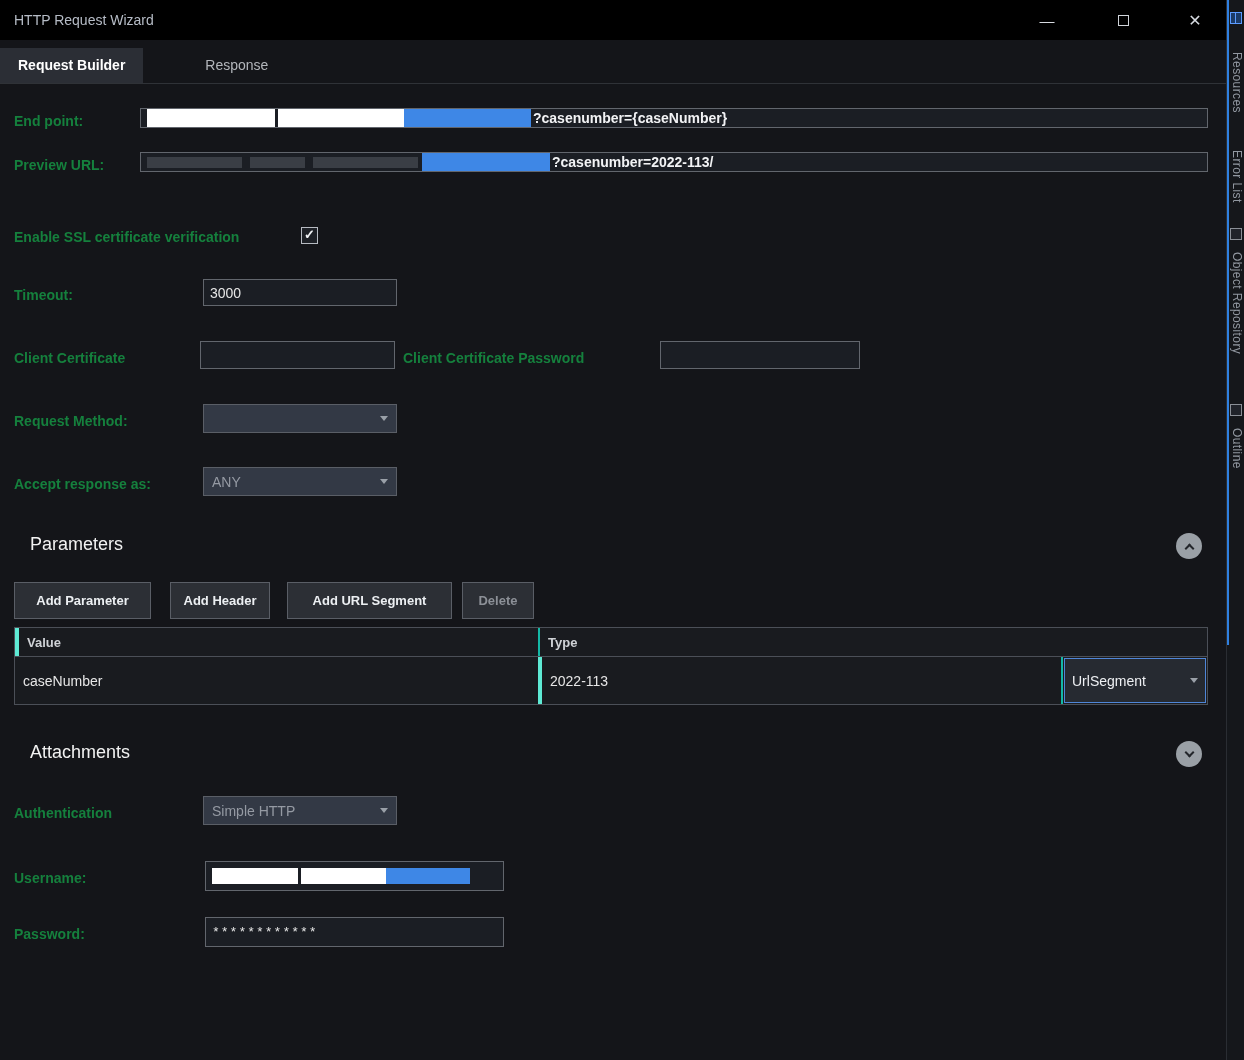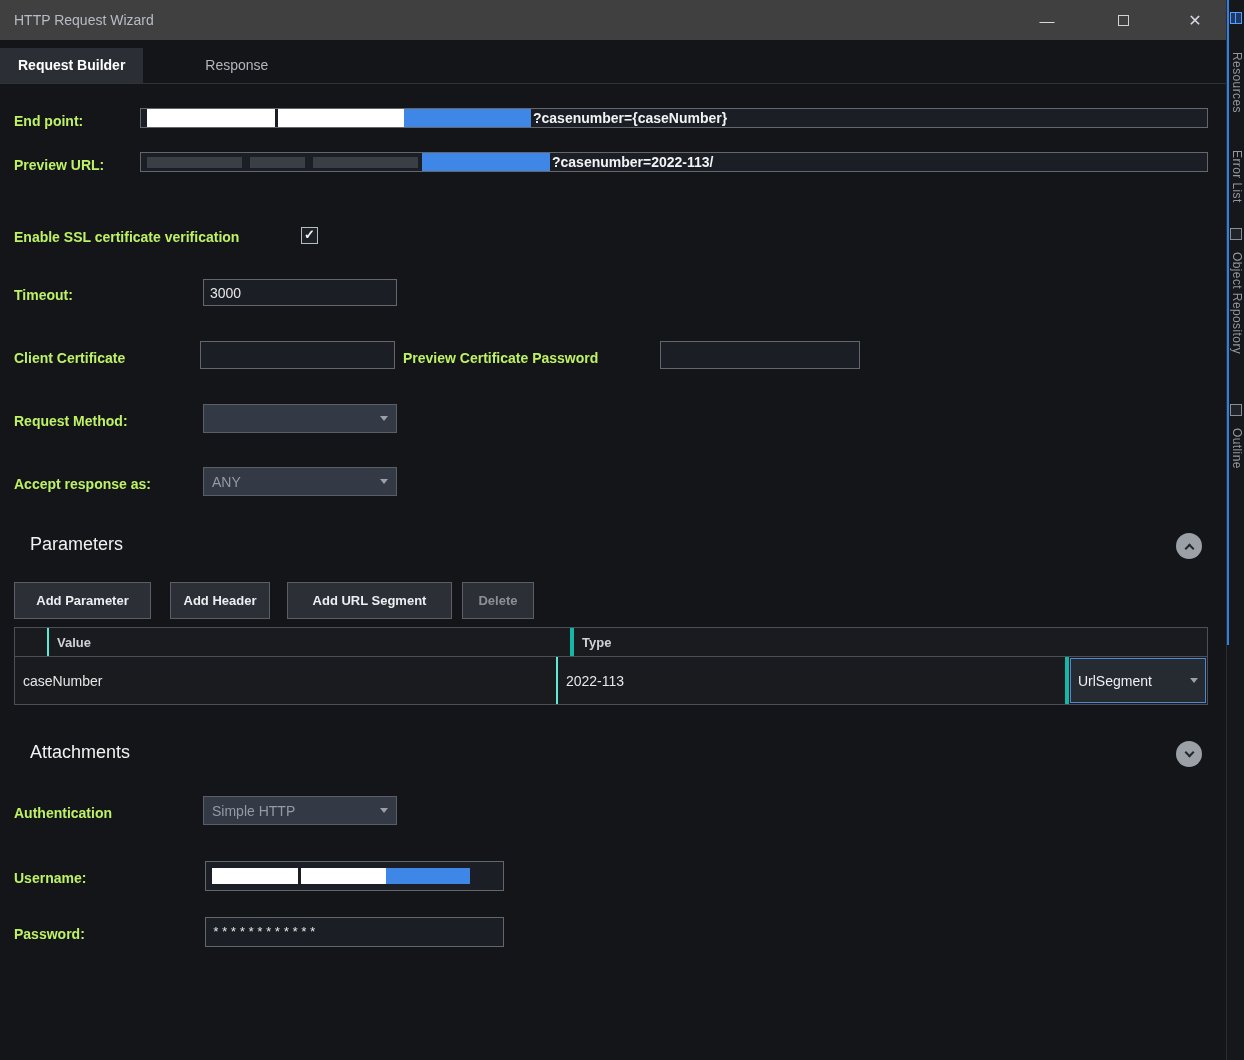--- a/index.html
+++ b/index.html
@@ -6,36 +6,36 @@
   html,body { width:1244px; height:1060px; overflow:hidden; }
   body {
     position:relative;
     background:#141519;
     font-family:"Liberation Sans", sans-serif;
     color:#e6e6e6;
   }
   .abs { position:absolute; }
 
   
-  .titlebar { left:0; top:0; width:1226px; height:40px; background:#404040; }
+  .titlebar { left:0; top:0; width:1226px; height:40px; background:#000000; }
   .win-title { left:14px; top:0; height:40px; line-height:40px; font-size:14px; color:#b6bcc6; }
   .wbtn { top:0; width:46px; height:40px; display:flex; align-items:center; justify-content:center;
           color:#d6dae0; font-size:15px; cursor:default; }
   .wbtn-min { left:1024px; }
   .wbtn-max { left:1100px; }
   .wbtn-close { left:1172px; font-size:16px; }
   .maxbox { width:11px; height:11px; border:1px solid #d0d4da; display:inline-block; }
 
   
   .tabstrip { left:0; top:48px; width:1226px; height:36px; border-bottom:1px solid #2f3237; display:flex;gap:44px; }
   .tab { height:35px; line-height:35px; padding:0 18px; font-size:14px; color:#b3b6bb; cursor:default; }
   .tab.active { background:#2b2e35; color:#ffffff; font-weight:600; }
 
   
-  .lbl { left:14px; font-size:14px; font-weight:600; color:#bef264; white-space:nowrap;text-align:center; }
+  .lbl { left:14px; font-size:14px; font-weight:600; color:#15803d; white-space:nowrap;text-align:center; }
 
   
   .input {
     background:#1b1e24; border:1px solid #62666d; display:flex; align-items:center;
     padding:0 6px; font-size:14px; color:#e6e6e6; overflow:hidden;
   }
   .input-url { left:140px; width:1068px; height:20px; }
   .redact-white { height:18px; background:#ffffff; flex:none; }
   .redact-blue  { height:18px; background:#3e87e6; flex:none; }
   .dim-strip { height:11px; background:#3a3e45; flex:none; margin-right:8px; }
@@ -72,22 +72,22 @@
   .btn-delete { left:462px; width:72px; color:#8c9097; }
 
   
   .table { left:14px; top:627px; width:1194px; border:1px solid #4b4f57; background:#191b1f; }
   .thead { display:flex; height:29px; border-bottom:1px solid #4b4f57; }
   .trow  { display:flex; height:47px; }
   .th, .td { display:flex; align-items:center; padding:0 8px; overflow:hidden; }
   .th { font-size:13px; font-weight:700; color:#cfd2d6; }
   .td { font-size:14px; color:#e6e6e6; }
   .col-name  { width:523px; }
-  .col-value { width:523px; border-left:2px solid #5eead4;margin-left:32px; }
-  .col-type  { width:146px; border-left:4px solid #14b8a6; padding:0; position:relative; }
+  .col-value { width:523px; border-left:4px solid #5eead4; }
+  .col-type  { width:146px; border-left:2px solid #14b8a6; padding:0; position:relative; }
   .type-dd { position:absolute; left:1px; top:1px; right:1px; bottom:1px; border:1px solid #4f86d8;
              background:#262a31; display:flex; align-items:center; justify-content:space-between;
              padding:16px 7px; font-size:14px; color:#eef0f3; cursor:default; }
 
   
   .sidebar { left:1226px; top:0; width:18px; height:1060px; background:#15171b; border-left:1px solid #2a2d33; }
   .blue-line { position:absolute; left:0; top:0; width:2px; height:645px; background:#2f80e0; }
   .sbtab { position:absolute; left:3px; writing-mode:vertical-rl; font-size:12px; color:#9298a1;
            letter-spacing:0.4px; white-space:nowrap; cursor:default; }
   .sbicon { position:absolute; left:3px; width:12px; height:12px; }
@@ -142,21 +142,21 @@
 
 <span class="abs lbl" style="top:287px">Timeout:</span>
 <div class="abs input" style="left:203px; top:279px; width:194px; height:27px">
   <span>3000</span>
 </div>
 
 <span class="abs lbl" style="top:350px">Client Certificate</span>
 <div class="abs input" style="left:200px; top:341px; width:195px; height:28px">
   <span></span>
 </div>
-<span class="abs lbl" style="left:403px; top:350px">Preview Certificate Password</span>
+<span class="abs lbl" style="left:403px; top:350px">Client Certificate Password</span>
 <div class="abs input" style="left:660px; top:341px; width:200px; height:28px">
   <span></span>
 </div>
 
 <span class="abs lbl" style="top:413px">Request Method:</span>
 <div class="abs dropdown" style="left:203px; top:404px; width:194px; height:29px">
   <span></span>
   <span class="tri"></span>
 </div>
 

